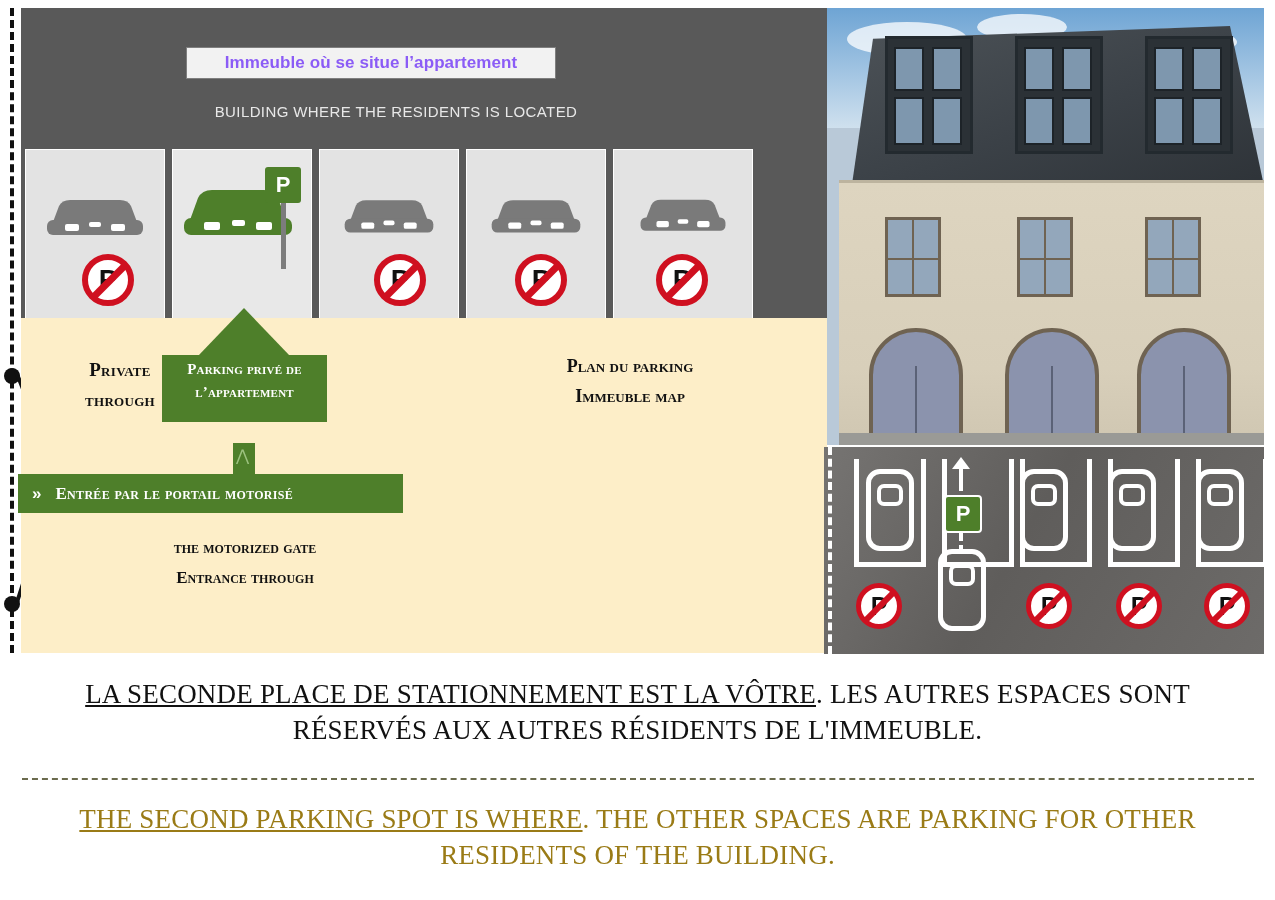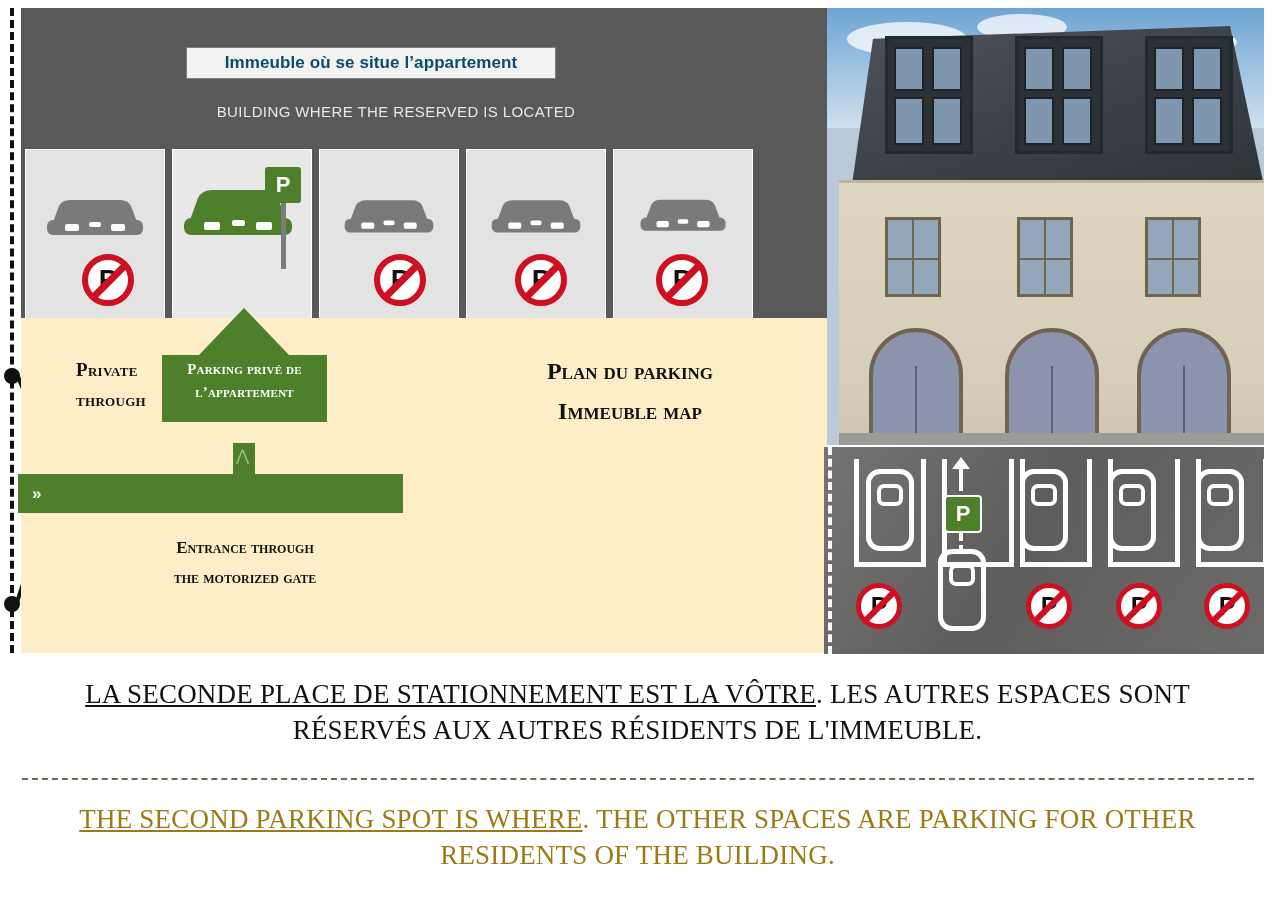--- a/index.html
+++ b/index.html
@@ -70,21 +70,21 @@
     background: #f2f2f2;
     border: 1px solid #7f7f7f;
     display: flex;
     align-items: center;
     justify-content: center;
   }
   .building-title-box span {
     font-family: "Liberation Sans", sans-serif;
     font-weight: bold;
     font-size: 17px;
-    color: #0c4a6e;
+    color: #8b5cf6;
     letter-spacing: .1px;
   }
   .building-sub {
     position: absolute;
     left: 186px;
     top: 103px;
     width: 420px;
     text-align: center;
     font-family: "Liberation Sans", sans-serif;
     font-size: 15px;
@@ -158,39 +158,40 @@
     position: absolute;
     left: 21px;
     top: 318px;
     width: 806px;
     height: 335px;
     background: #fdeec8;
   }
 
   .lbl-private {
     position: absolute;
-    left: 76px;
+    left: 55px;
     top: 355px;
     width: 130px;
     font-family: "Liberation Serif", serif;
     font-weight: bold;
     font-size: 19px;
     color: #111;
     line-height: 1.6;
     font-variant: small-caps;
     letter-spacing: .3px;
+    text-align: center;
   }
   .lbl-plan {
     position: absolute;
     left: 500px;
     top: 352px;
     width: 260px;
     font-family: "Liberation Serif", serif;
     font-weight: bold;
-    font-size: 24px;
+    font-size: 18px;
     color: #111;
     line-height: 1.65;
     font-variant: small-caps;
     text-align: center;
   }
   .lbl-entrance-en {
     position: absolute;
     left: 140px;
     top: 533px;
     width: 210px;
@@ -484,21 +485,21 @@
     <div class="prop-dot" style="left:4px; top:368px;"></div>
     <div class="prop-dot" style="left:4px; top:596px;"></div>
     <div class="prop-seg" style="left:14px; top:372px; width:4px; height:76px; transform:rotate(-22deg); transform-origin:top left;"></div>
     <div class="prop-seg" style="left:40px; top:525px; width:4px; height:80px; transform:rotate(18deg); transform-origin:top left;"></div>
 
     <div class="building-block"></div>
 
     <div class="building-title-box">
       <span>Immeuble où se situe l’appartement</span>
     </div>
-    <div class="building-sub">BUILDING WHERE THE RESERVED IS LOCATED</div>
+    <div class="building-sub">BUILDING WHERE THE RESIDENTS IS LOCATED</div>
 
     <div class="stalls">
 
       <div class="stall" style="left:0px;">
         <div class="car-wrap">
           <svg width="104" height="56" viewBox="0 0 104 56" aria-hidden="true">
             <path d="M10 34 L16 18 Q19 12 27 12 L77 12 Q85 12 88 18 L94 34 Z" fill="#7a7a7a"></path>
             <rect x="4" y="32" width="96" height="15" rx="6" fill="#7a7a7a"></rect>
             <rect x="22" y="36" width="14" height="7" rx="2" fill="#ffffff"></rect>
             <rect x="68" y="36" width="14" height="7" rx="2" fill="#ffffff"></rect>
@@ -597,25 +598,26 @@
       <div class="head"></div>
       <div class="body"></div>
       <div class="text">
         <div>Parking privé de</div>
         <div>l’appartement</div>
       </div>
     </div>
 
     <div class="gate-bar">
       <span class="chev">»</span>
+      <span class="txt">Entrée par le portail motorisé</span>
     </div>
 
     <div class="lbl-entrance-en">
+      <div>the motorized gate</div>
       <div>Entrance through</div>
-      <div>the motorized gate</div>
     </div>
 
     <div class="facade">
       <div class="sky"></div>
       <div class="cloud" style="left:20px; top:14px; width:120px; height:34px;"></div>
       <div class="cloud" style="left:150px; top:6px; width:90px; height:26px;"></div>
       <div class="cloud" style="left:300px; top:20px; width:110px; height:28px;"></div>
 
       <div class="roof"></div>
 

